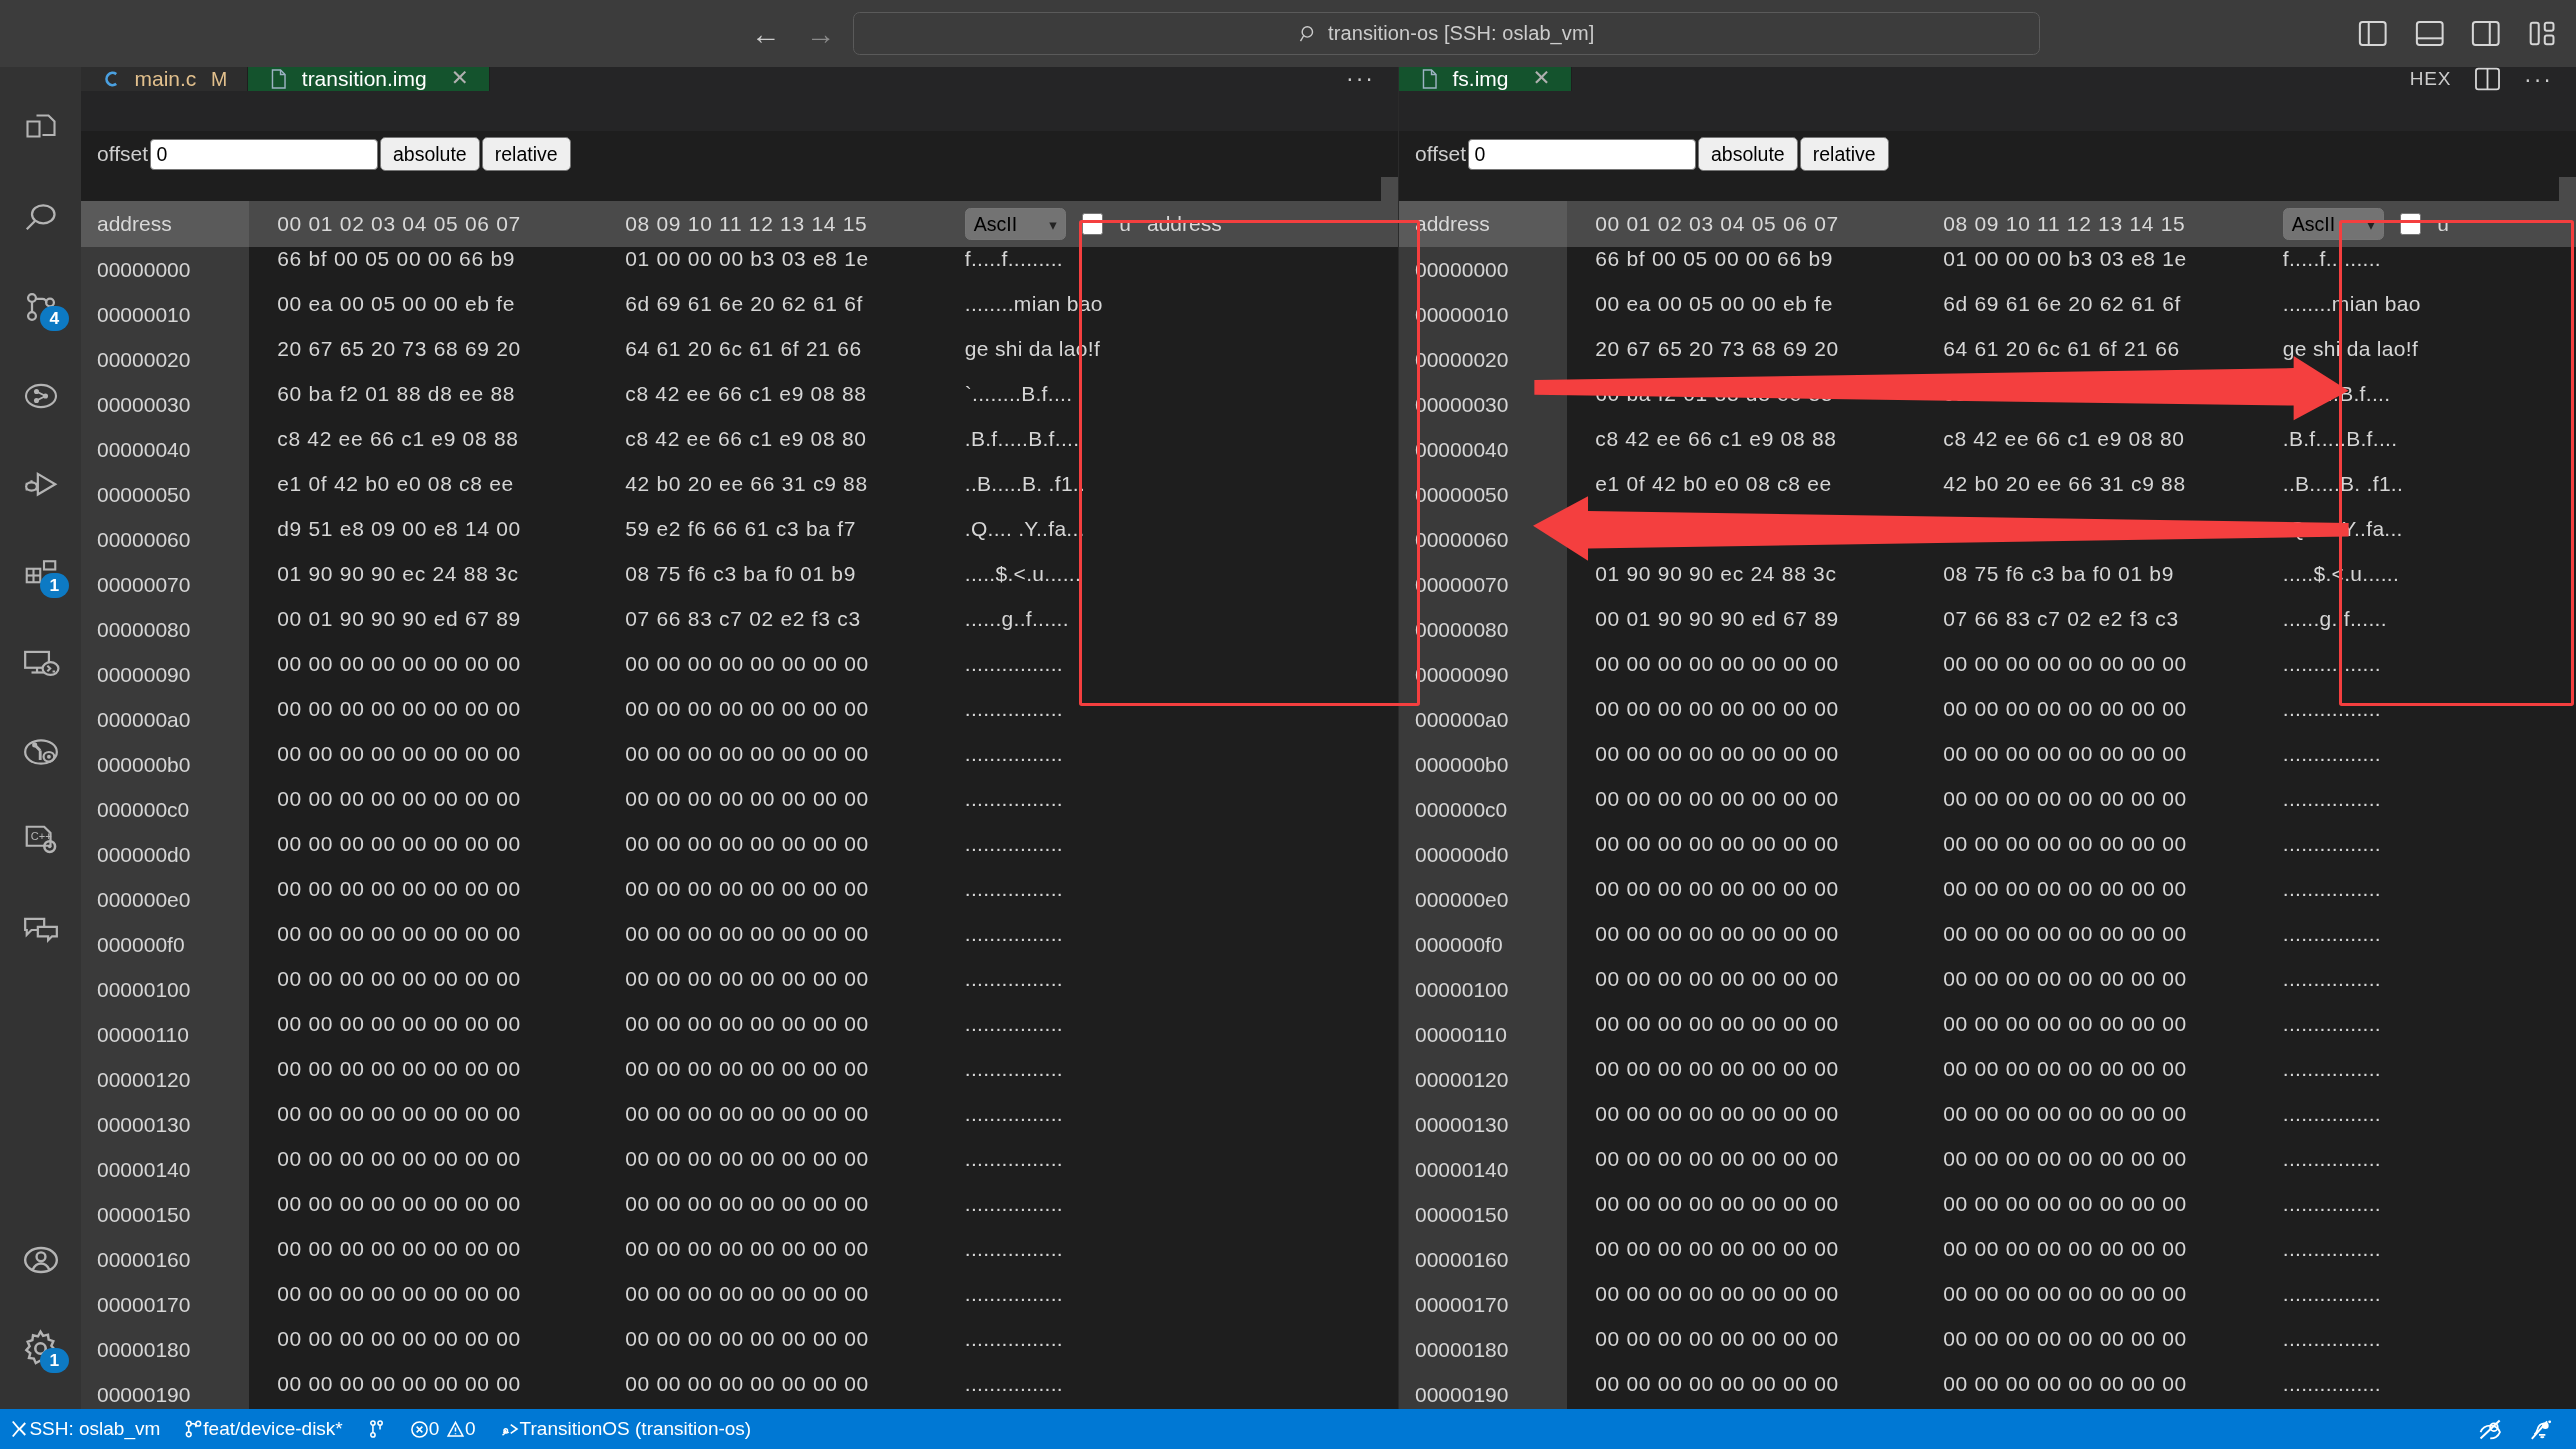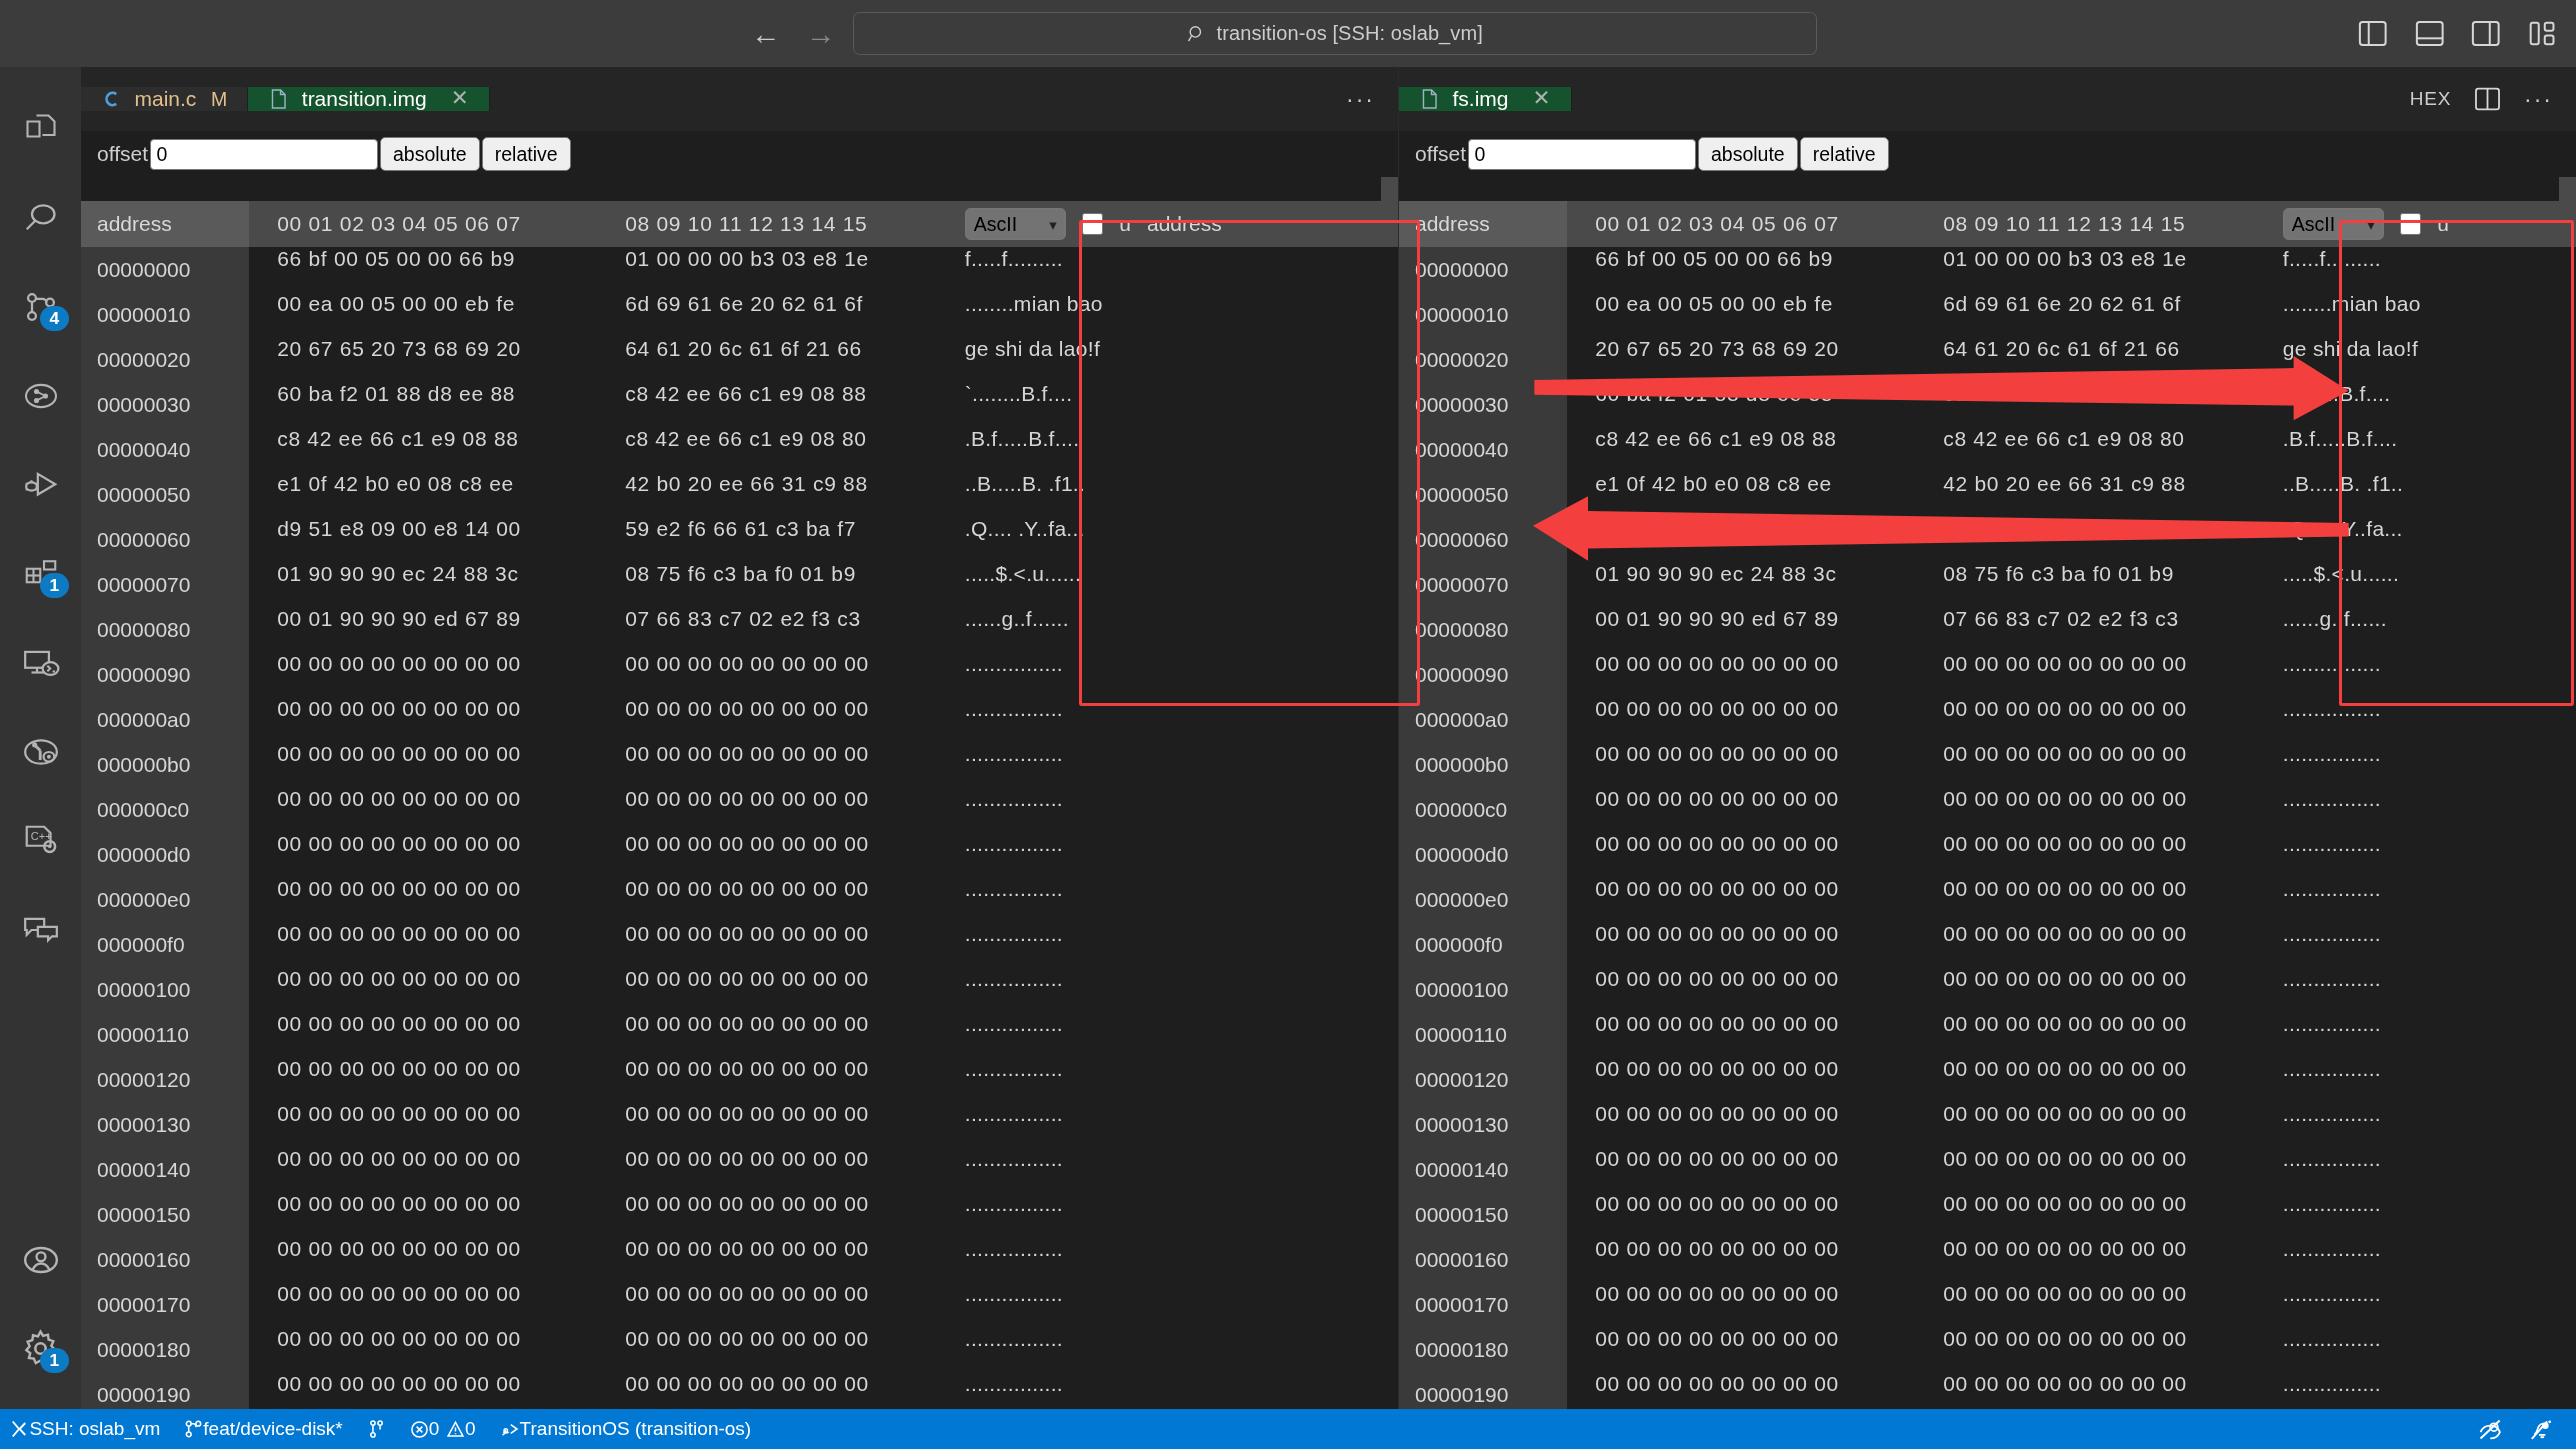--- a/index.html
+++ b/index.html
@@ -30,21 +30,21 @@
     display: flex; align-items: center; gap: 25.5px;
   }
   .tb-arrow {
     color: #cccccc; font-size: 29.5px; line-height: 1;
     width: 29.5px; text-align: center;
   }
   .tb-arrow.fwd { color: #8a8a8a; }
   .cmdcenter {
     position: absolute;
     left: 853px;
-    width: 964px; height: 43px;
+    width: 1187px; height: 43px;
     background: #3c3c3c;
     border: 1.3px solid #5a5a5a;
     border-radius: 6.7px;
     display: flex; align-items: center; justify-content: center;
     gap: 9.4px;
   }
   .cmd-search-icon { width: 20px; height: 20px; display:block; }
   .cmdcenter .cmd-text {
     color: #cccccc; font-size: 20px; letter-spacing: 0.1px;
   }
@@ -89,21 +89,21 @@
     min-width: 0; position: relative;
     background: #1e1e1e;
   }
   .group.left { width: 1317px; flex: 0 0 1317px; }
   .group.right { flex: 1 1 auto; }
   .group.right { border-left: 1.3px solid #2b2b2b; }
 
   .tabsrow {
     height: 64px; flex: 0 0 64px;
     background: #252526;
-    display: flex; align-items: center;
+    display: flex; align-items: flex-start;
     position: relative;
   }
   .tab {
     display: flex; align-items: center; gap: 12px;
     padding: 0 20px;
     background: #2d2d2d;
     border-right: 0.7px solid #1e1e1e;
     position: relative;
     min-width: 0;
   }

